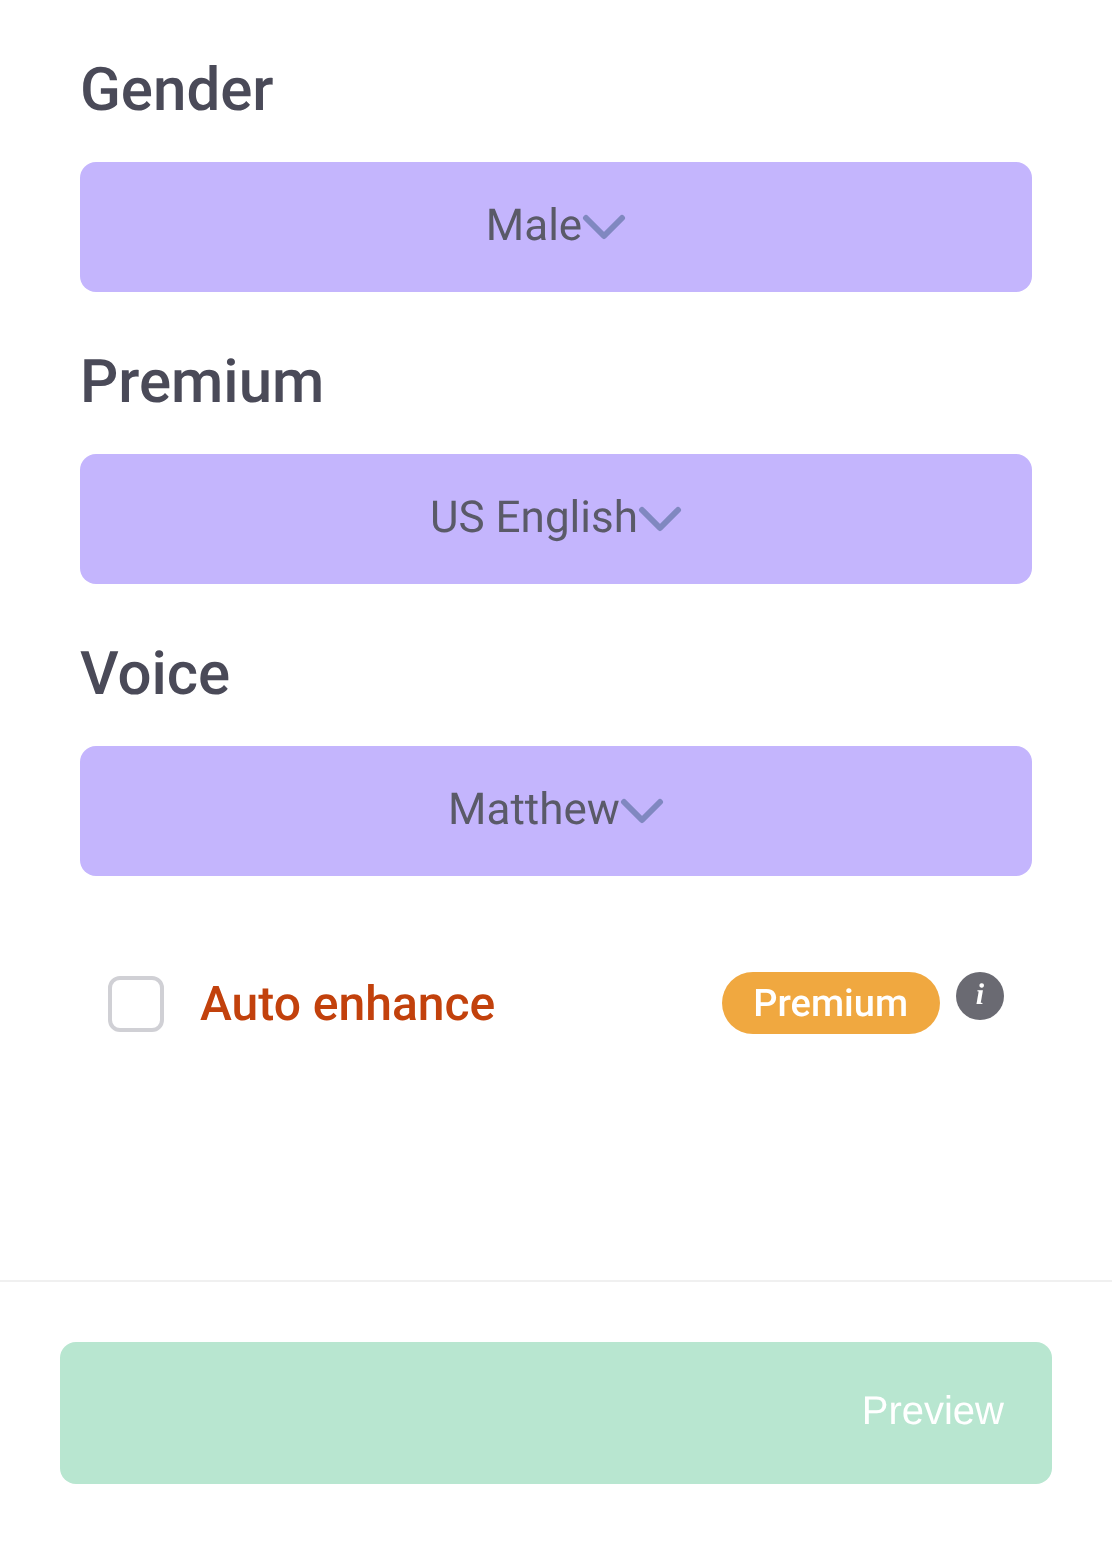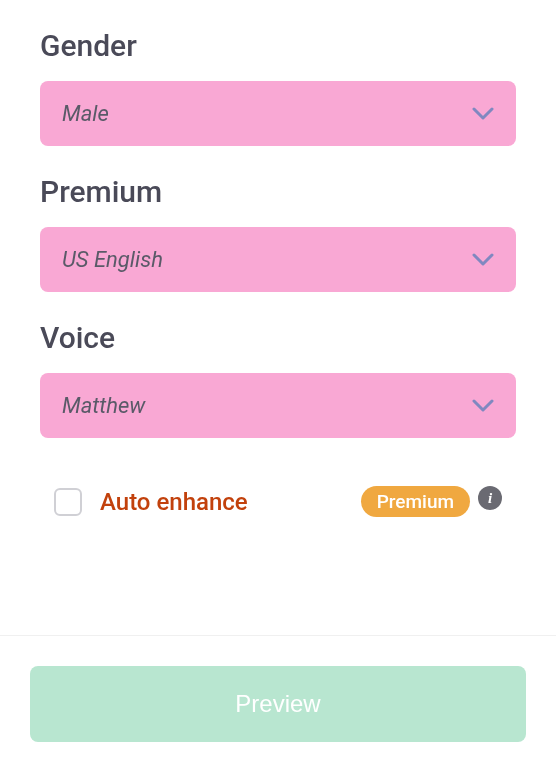--- a/index.html
+++ b/index.html
@@ -22,29 +22,28 @@
     }
     .field-label {
       font-size: 30px;
       font-weight: 500;
       color: #4a4a58;
       margin-bottom: 18px;
       display: block;
     }
     .select-box {
       width: 100%;
-      background: #f9a8d4;
+      background: #c4b5fd;
       border: none;
       border-radius: 8px;
       padding: 20px 22px;
       display: flex;
       align-items: center;
-      justify-content: space-between;
+      justify-content: center;
       cursor: pointer;
-      font-style: italic;
     }
     .select-value {
       font-size: 22px;
       font-weight: 400;
       color: #5a5a68;
     }
     .chevron {
       display: inline-flex;
       align-items: center;
     }
@@ -107,25 +106,25 @@
       padding: 30px 30px 30px 30px;
       border-top: 1px solid #f0f0f0;
       background: #fff;
     }
     .preview-button {
       width: 100%;
       background: #b8e6d0;
       border: none;
       border-radius: 8px;
       padding: 24px;
-      font-size: 24px;
+      font-size: 20px;
       font-weight: 500;
       color: #ffffff;
       cursor: pointer;
-      text-align: center;
+      text-align: right;
     }
   </style>
 </head>
 <body>
 
 <div class="form-container">
 
   <div class="field-group">
     <label class="field-label">Gender</label>
     <div class="select-box">

